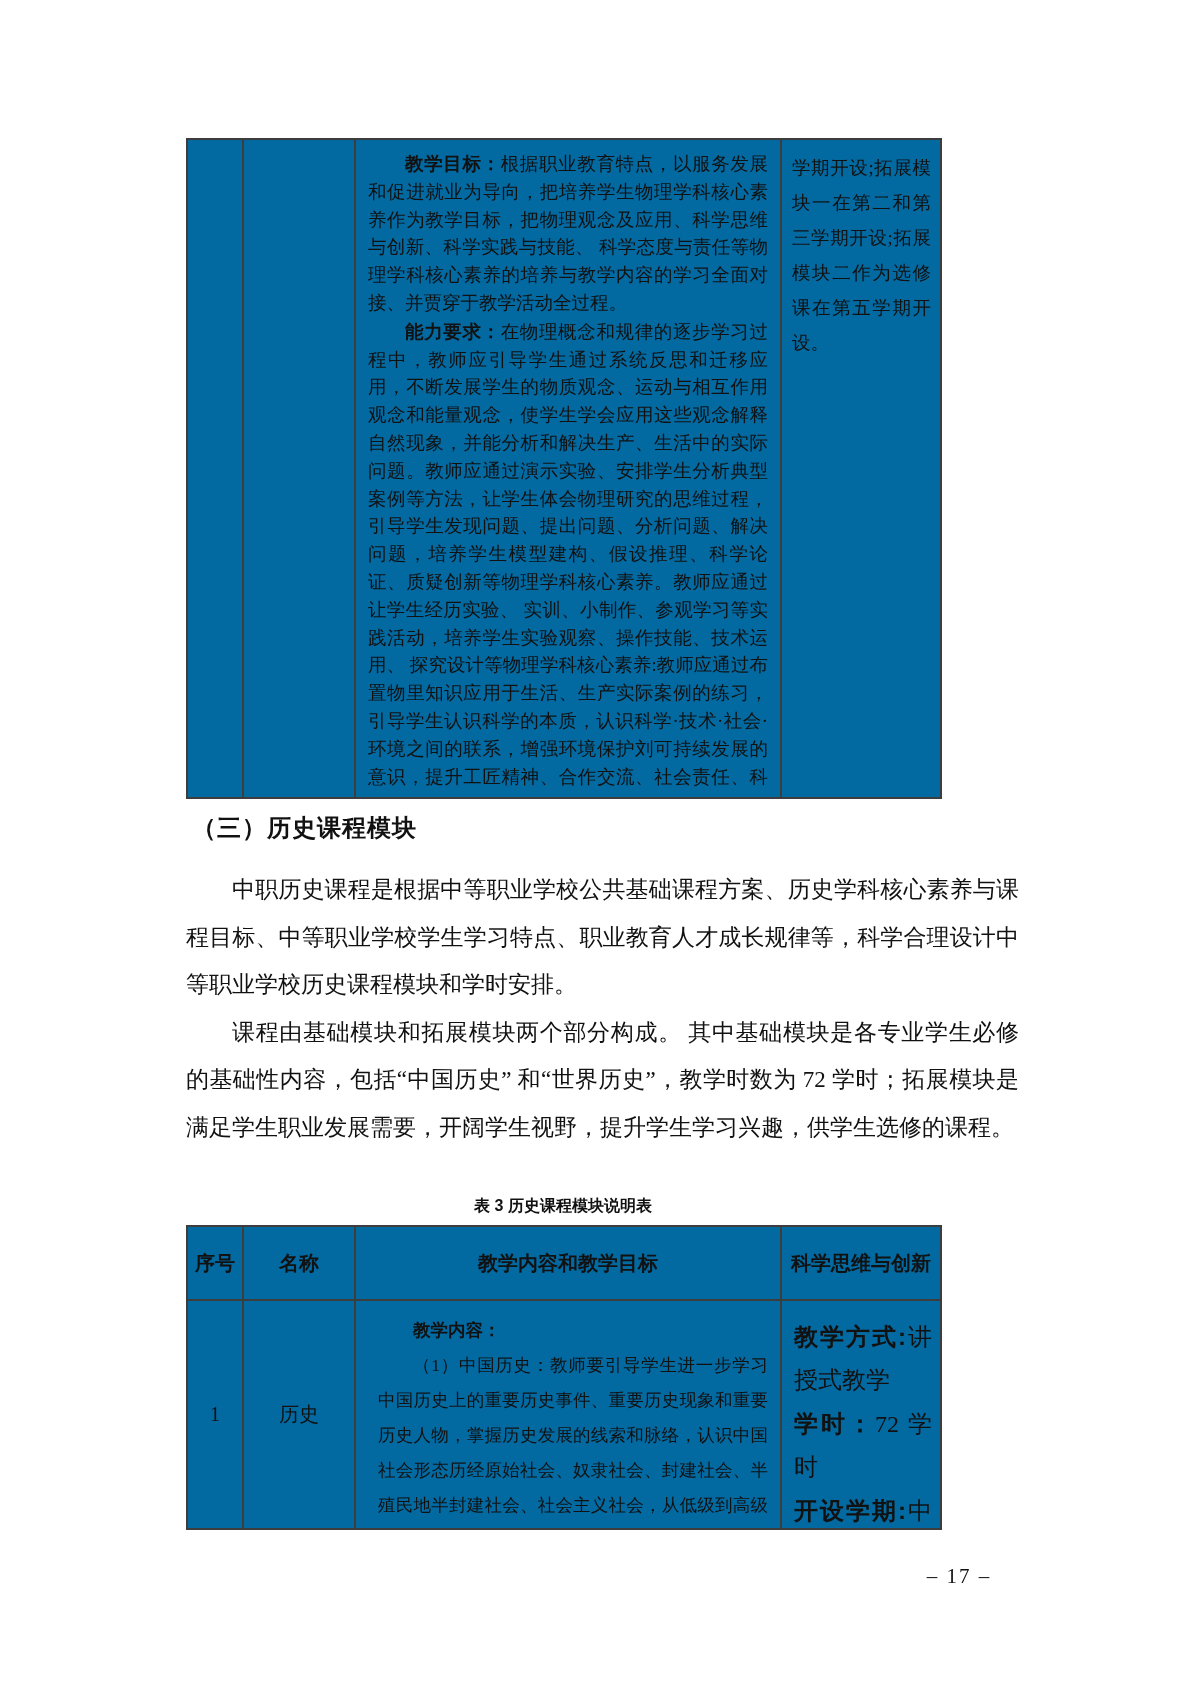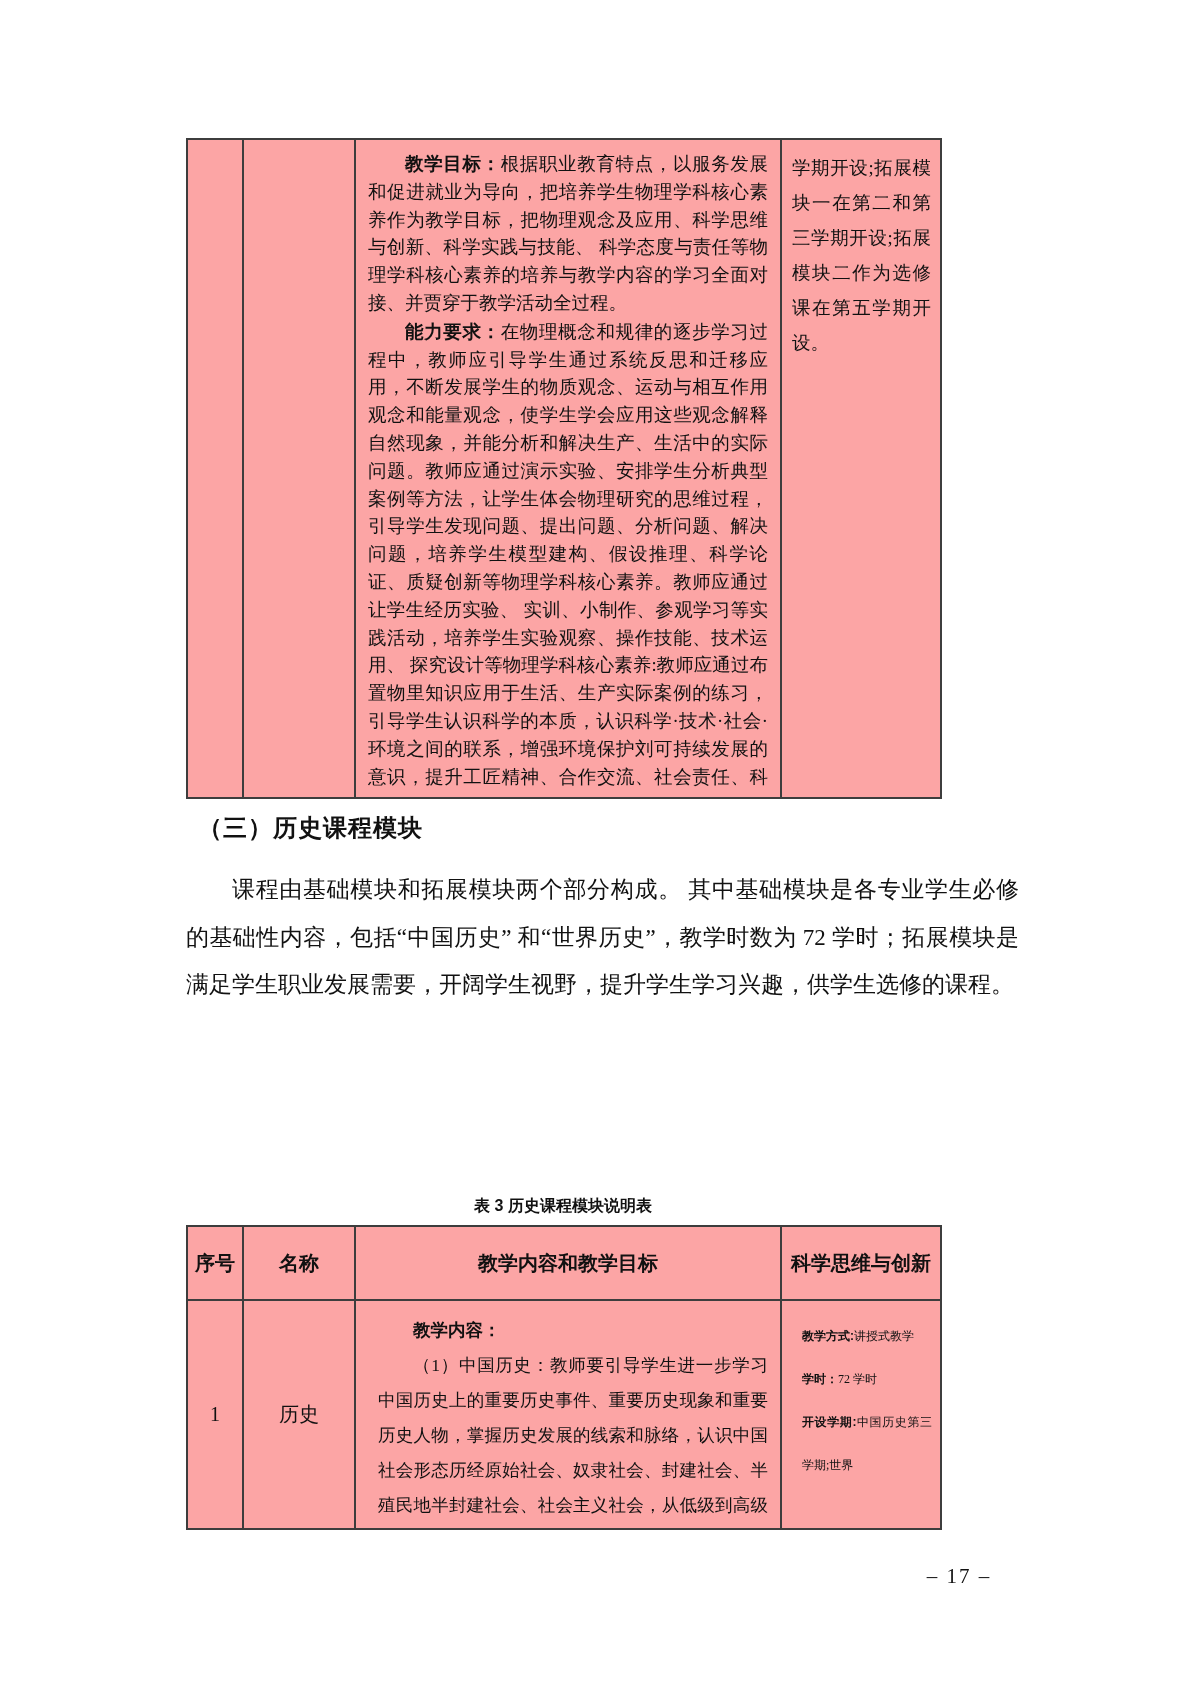--- a/index.html
+++ b/index.html
@@ -2,55 +2,55 @@
 <html><head>
 <meta charset="utf-8">
 <style>
   * { box-sizing: border-box; }
   html,body { margin:0; padding:0; }
   body {
     width:1191px; height:1684px; position:relative;
     background:#ffffff; color:#111;
     font-family:"Liberation Serif","DejaVu Serif",serif;
   }
-  .tbl { position:absolute; border-collapse:collapse; table-layout:fixed; background:#fca5a5; }
+  .tbl { position:absolute; border-collapse:collapse; table-layout:fixed; background:#0369a1; }
   .tbl td { border:2px solid #3d3d3d; vertical-align:top; padding:0; }
 
   .tbl1 { left:186px; top:138px; width:754px; }
   .tbl1 tr { height:659px; }
   .t1c3 { height:653px; overflow:hidden; padding:10px 12px 0 12px;
           font-size:18.5px; line-height:27.8px; text-align:justify; }
   .t1c3 p { margin:0; text-indent:2em; }
   .t1c4 { height:653px; overflow:hidden; padding:11px 9px 0 10px;
           font-size:18.5px; line-height:35px; text-align:justify; }
 
   b.lbl { font-family:"Liberation Sans","DejaVu Sans",sans-serif; font-weight:700; }
 
-  .section-heading { position:absolute; left:198px; top:812px;
+  .section-heading { position:absolute; left:192px; top:812px;
     font-family:Liberation Serif, serif; font-weight:700; font-size:24px;
     letter-spacing:1px; }
 
   .paras { position:absolute; left:186px; top:866px; width:833px;
     font-size:23px; line-height:47.5px; text-align:justify; }
   .paras p { margin:0; text-indent:2em; }
 
   .tbl-title { position:absolute; left:186px; top:1196px; width:754px; text-align:center;
     font-family:"Liberation Sans","DejaVu Sans",sans-serif; font-weight:700; font-size:16px; }
 
   .tbl2 { left:186px; top:1225px; width:754px; }
   .tbl2 tr.hdr { height:74px; }
   .tbl2 tr.hdr td { text-align:center; vertical-align:middle;
     font-family:Liberation Serif, serif; font-weight:700; font-size:20px; }
   .tbl2 tr.body { height:229px; }
   .td-center { text-align:center; vertical-align:middle !important; font-size:20px; }
   .t2c3 { height:225px; overflow:hidden; padding:12px 12px 0 22px;
           font-size:17.5px; line-height:35px; text-align:justify; }
   .t2c3 p { margin:0; text-indent:2em; }
-  .t2c4 { height:225px; overflow:hidden; padding:14px 8px 0 20px;
-          font-size:12px; line-height:43px; text-align:justify; }
+  .t2c4 { height:225px; overflow:hidden; padding:14px 8px 0 12px;
+          font-size:24px; line-height:43px; text-align:justify; }
   .t2c4 .req { margin:0; }
 
   .page-number { position:absolute; left:904px; top:1564px; width:110px;
     text-align:center; font-size:21px; letter-spacing:2px; }
 </style>
 </head>
 <body>
 
 <div>
 
@@ -74,20 +74,21 @@
         <td>
           <div class="t1c4">学期开设;拓展模块一在第二和第三学期开设;拓展模块二作为选修课在第五学期开设。</div>
         </td>
       </tr>
     </tbody>
   </table>
 
   <div class="section-heading">（三）历史课程模块</div>
 
   <div class="paras">
+    <p>中职历史课程是根据中等职业学校公共基础课程方案、历史学科核心素养与课程目标、中等职业学校学生学习特点、职业教育人才成长规律等，科学合理设计中等职业学校历史课程模块和学时安排。</p>
     <p>课程由基础模块和拓展模块两个部分构成。 其中基础模块是各专业学生必修的基础性内容，包括“中国历史” 和“世界历史”，教学时数为 72 学时；拓展模块是满足学生职业发展需要，开阔学生视野，提升学生学习兴趣，供学生选修的课程。</p>
   </div>
 
   <div class="tbl-title">表 3 历史课程模块说明表</div>
 
   <table class="tbl tbl2">
     <colgroup>
       <col style="width:56px">
         <col style="width:112px">
         <col style="width:426px">

